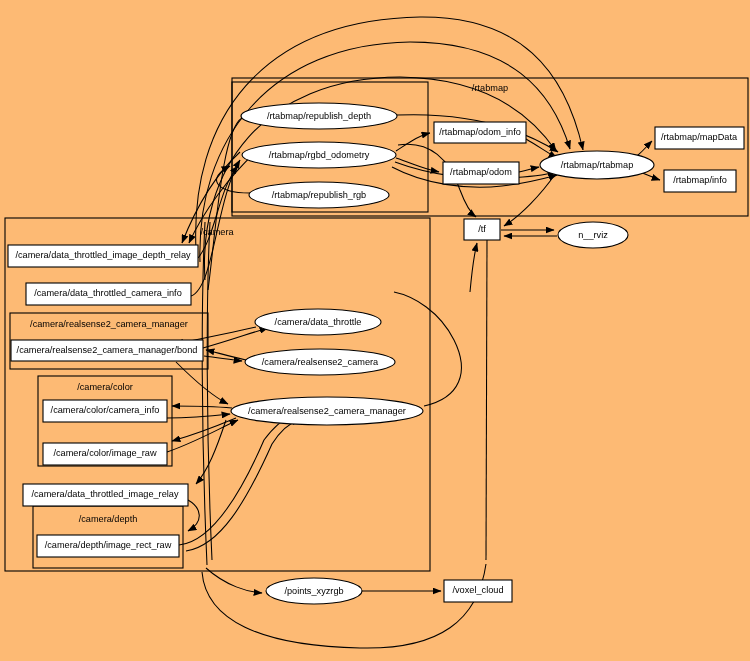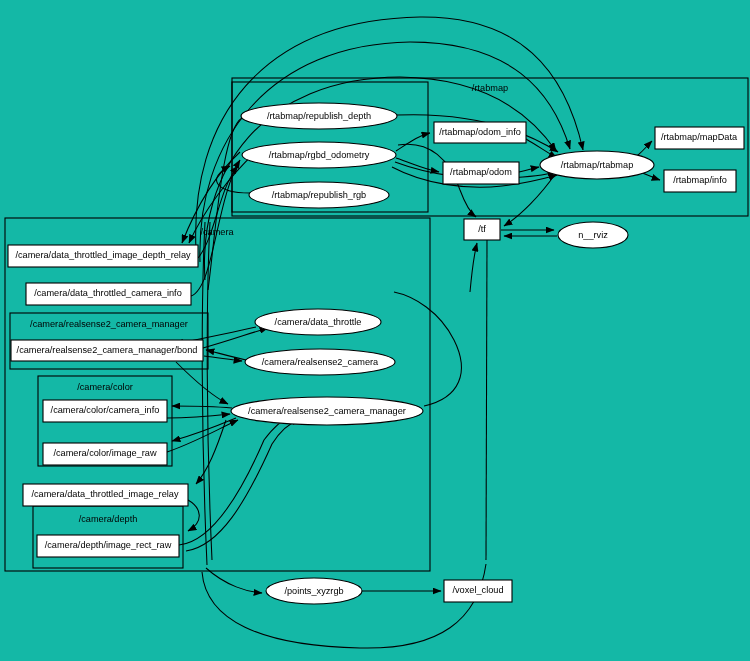--- a/index.html
+++ b/index.html
@@ -1,18 +1,18 @@
 <!DOCTYPE html>
 <html><head>
 <meta charset="utf-8">
 <style>
   html,body{margin:0;padding:0;background:#ffffff;}
   body{width:750px;height:661px;overflow:hidden;
        font-family:"Liberation Sans","DejaVu Sans",sans-serif;}
-  #stage{position:relative;width:750px;height:661px;background:#14b8a6;}
+  #stage{position:relative;width:750px;height:661px;background:#fdba74;}
   svg{display:block;}
   .nodebox{fill:#ffffff;stroke:#000000;stroke-width:1.1;}
   .nodeell{fill:#ffffff;stroke:#000000;stroke-width:1.1;}
   .cluster{fill:none;stroke:#000000;stroke-width:1.1;}
   .edge{fill:none;stroke:#000000;stroke-width:1.05;}
   .lbl{font-family:"Liberation Sans","DejaVu Sans",sans-serif;
        font-size:9.2px;fill:#000;text-anchor:middle;dominant-baseline:middle;}
   .clbl{font-family:"Liberation Sans","DejaVu Sans",sans-serif;
         font-size:9.2px;fill:#000;text-anchor:middle;dominant-baseline:middle;}
 </style>

